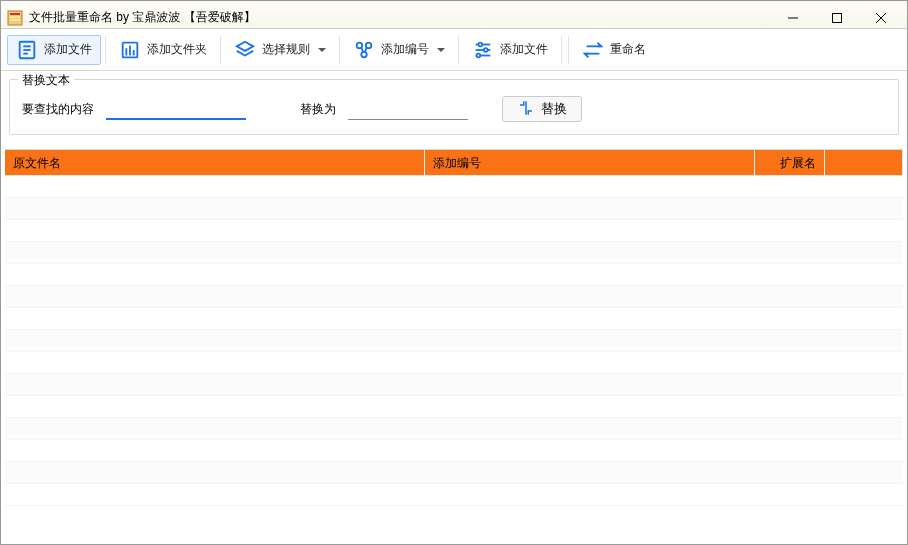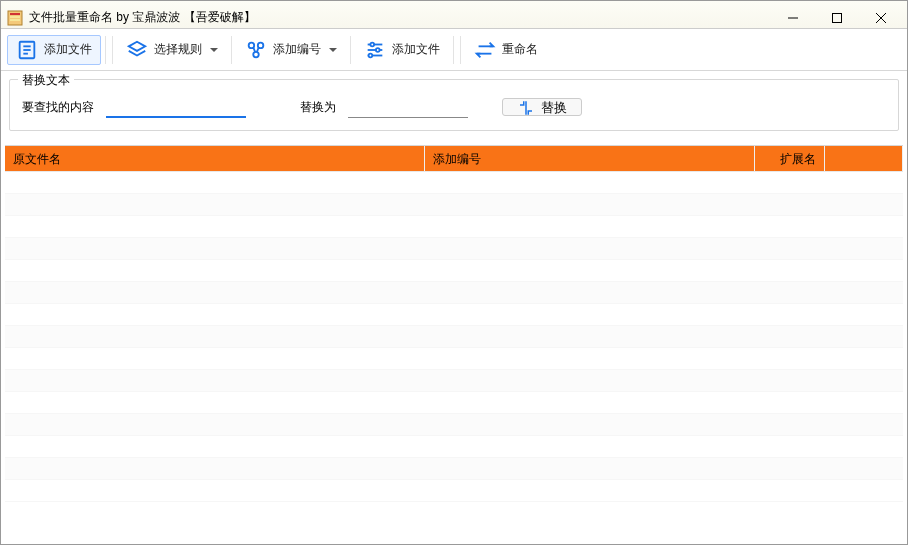--- a/index.html
+++ b/index.html
@@ -95,23 +95,23 @@
   height: 22px;
   border: none;
   border-bottom: 1px solid #888;
   font-size: 12px;
   padding: 0 4px;
   outline: none;
 }
 .text-input.focused { border-bottom: 2px solid #1a73e8; }
 .replace-btn {
   display: inline-flex;
-  align-items: flex-start;
+  align-items: center;
   gap: 6px;
-  height: 18px;
+  height: 26px;
   padding: 0 14px;
   border: 1px solid #ccc;
   background: #f8f8f8;
   border-radius: 3px;
   cursor: pointer;
   font-size: 13px;
 }
 
 .grid-wrap {
   margin: 14px 4px 0 4px;
@@ -180,20 +180,31 @@
         <rect x="4" y="3" width="16" height="18" rx="1"></rect>
         <line x1="8" y1="8" x2="16" y2="8"></line>
           <line x1="8" y1="12" x2="16" y2="12"></line>
           <line x1="8" y1="16" x2="13" y2="16"></line>
       </svg>
     </span>
     <span>添加文件</span>
   </div>
   <span class="tb-sep"></span>
 
+  <div class="tb-btn">
+    <span class="ico">
+      <svg width="22" height="22" viewBox="0 0 24 24" class="blue" fill="none" stroke-width="2">
+        <rect x="4" y="4" width="16" height="16" rx="1"></rect>
+        <line x1="8" y1="18" x2="8" y2="10"></line>
+          <line x1="12" y1="18" x2="12" y2="7"></line>
+          <line x1="16" y1="18" x2="16" y2="12"></line>
+      </svg>
+    </span>
+    <span>添加文件夹</span>
+  </div>
   <span class="tb-sep"></span>
 
   <div class="tb-btn">
     <span class="ico">
       <svg width="22" height="22" viewBox="0 0 24 24" class="blue" fill="none" stroke-width="2">
         <polygon points="12,3 21,8 12,13 3,8"></polygon>
           <polyline points="3,13 12,18 21,13"></polyline>
       </svg>
     </span>
     <span>选择规则</span>

